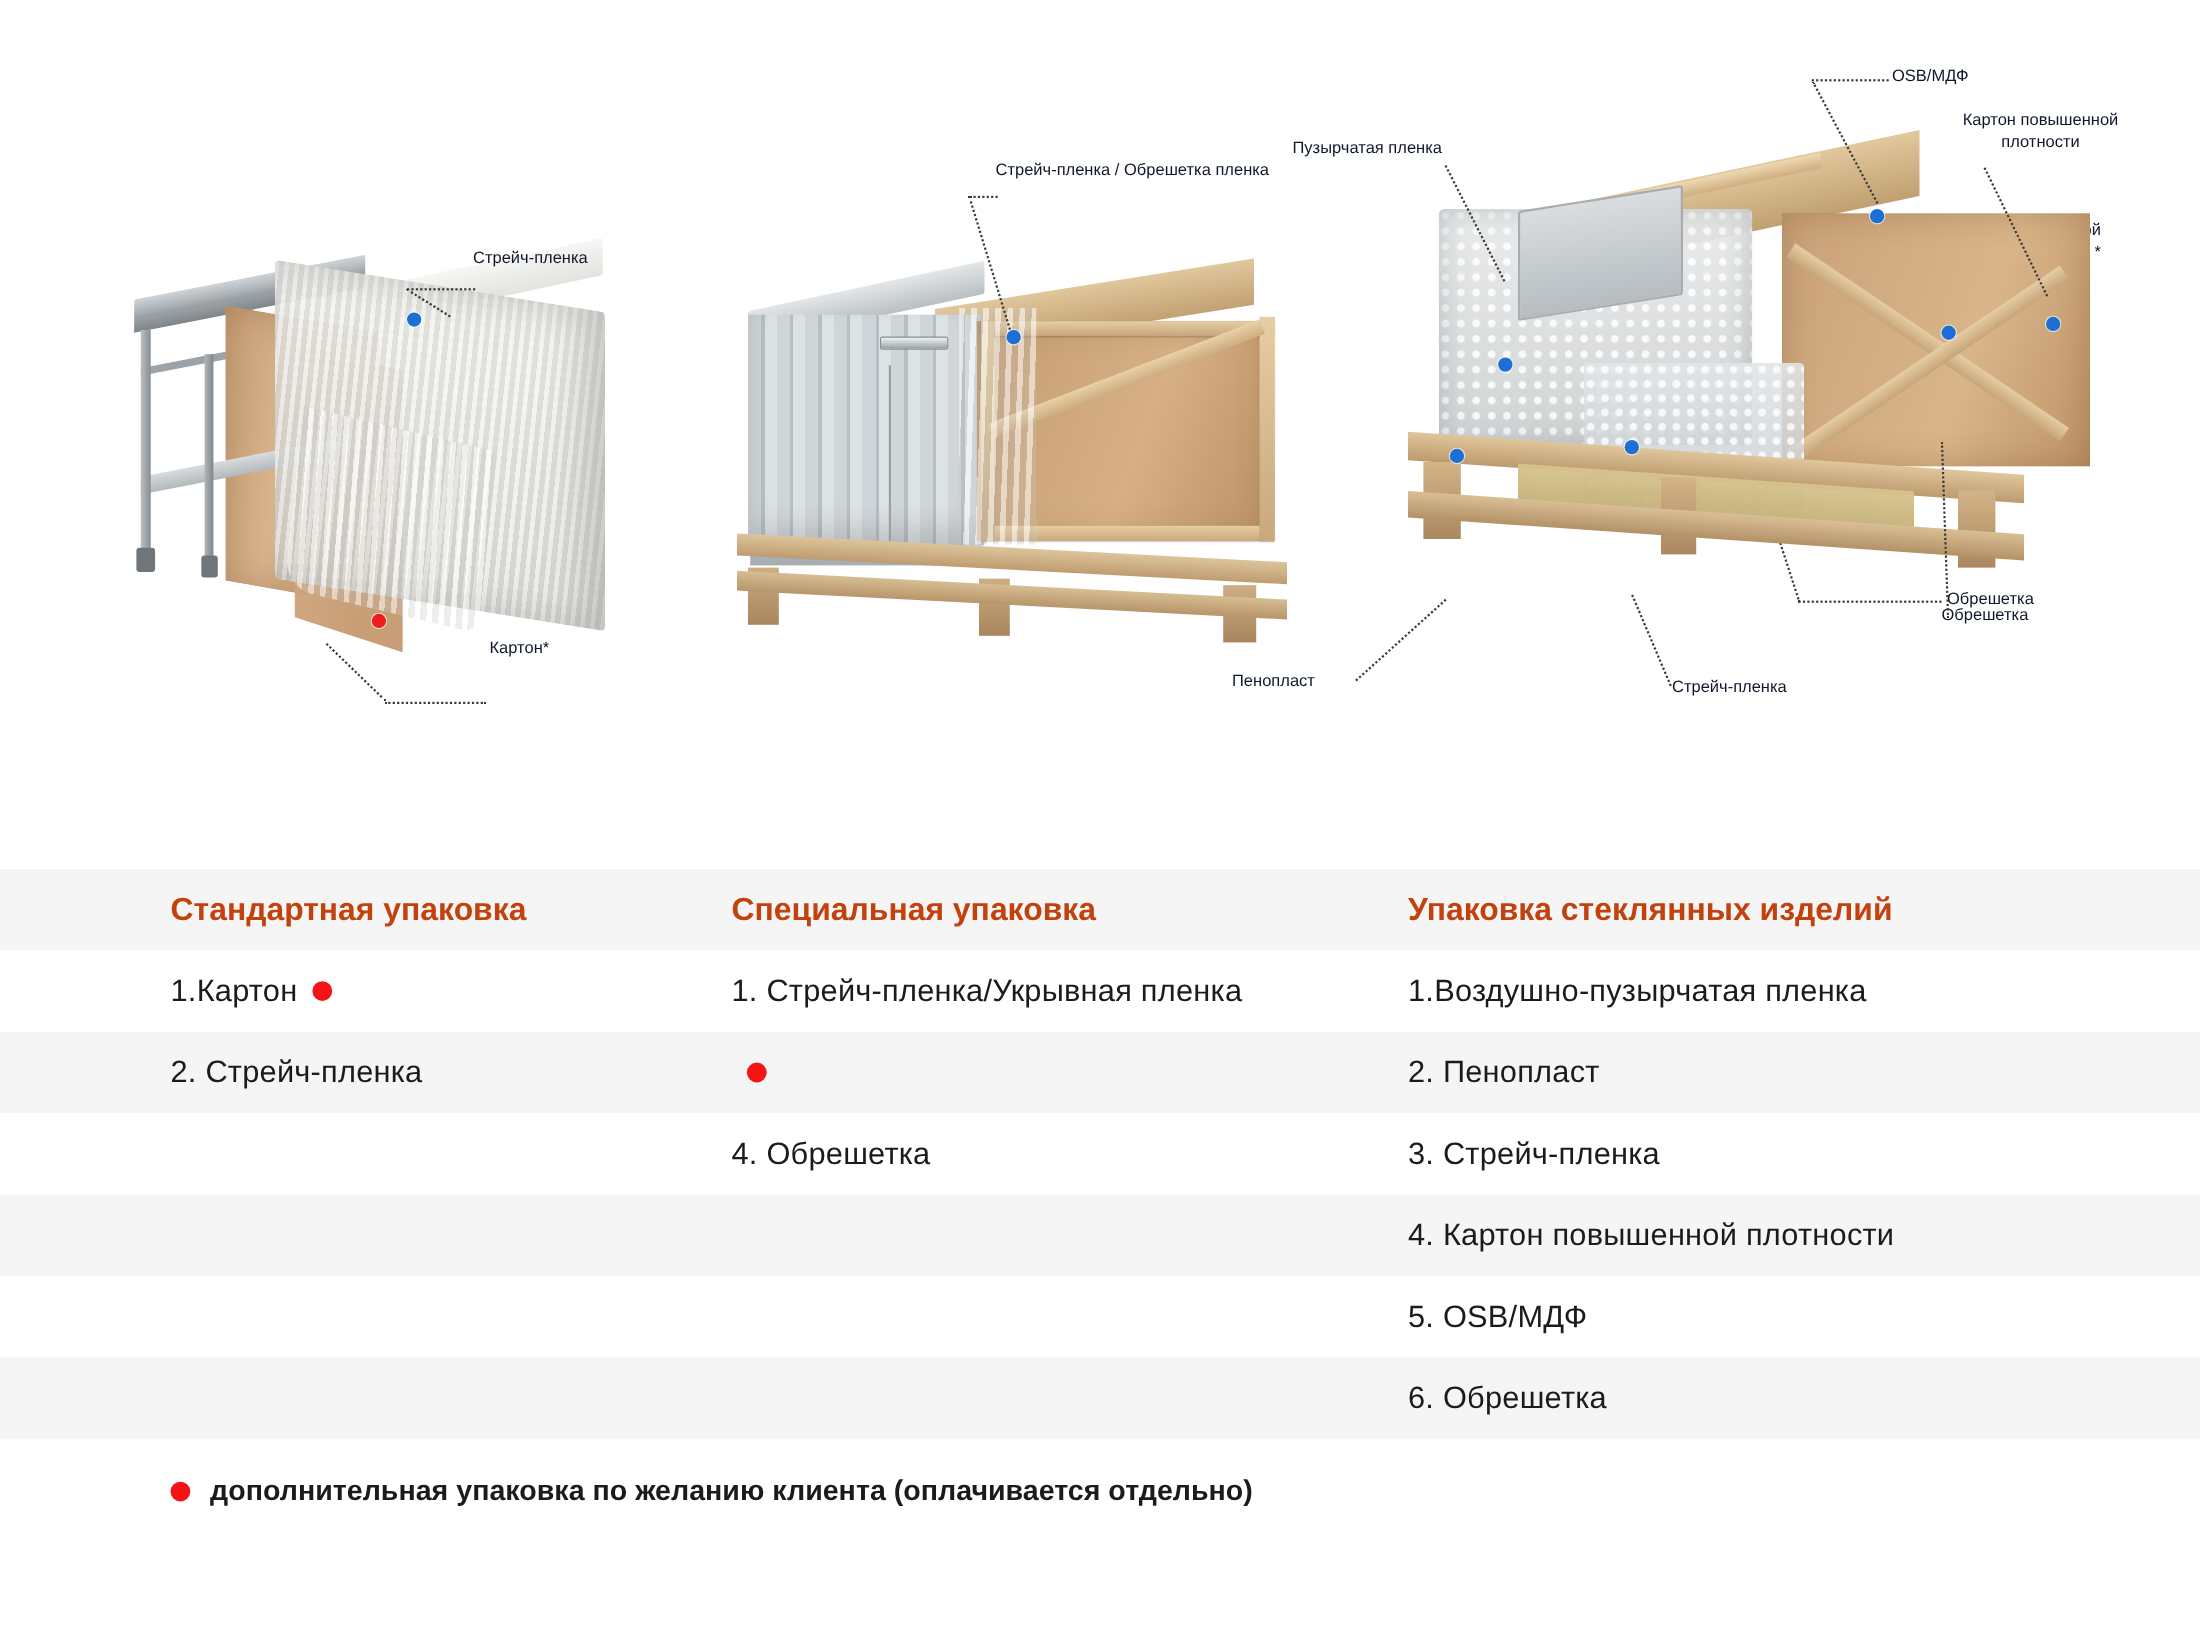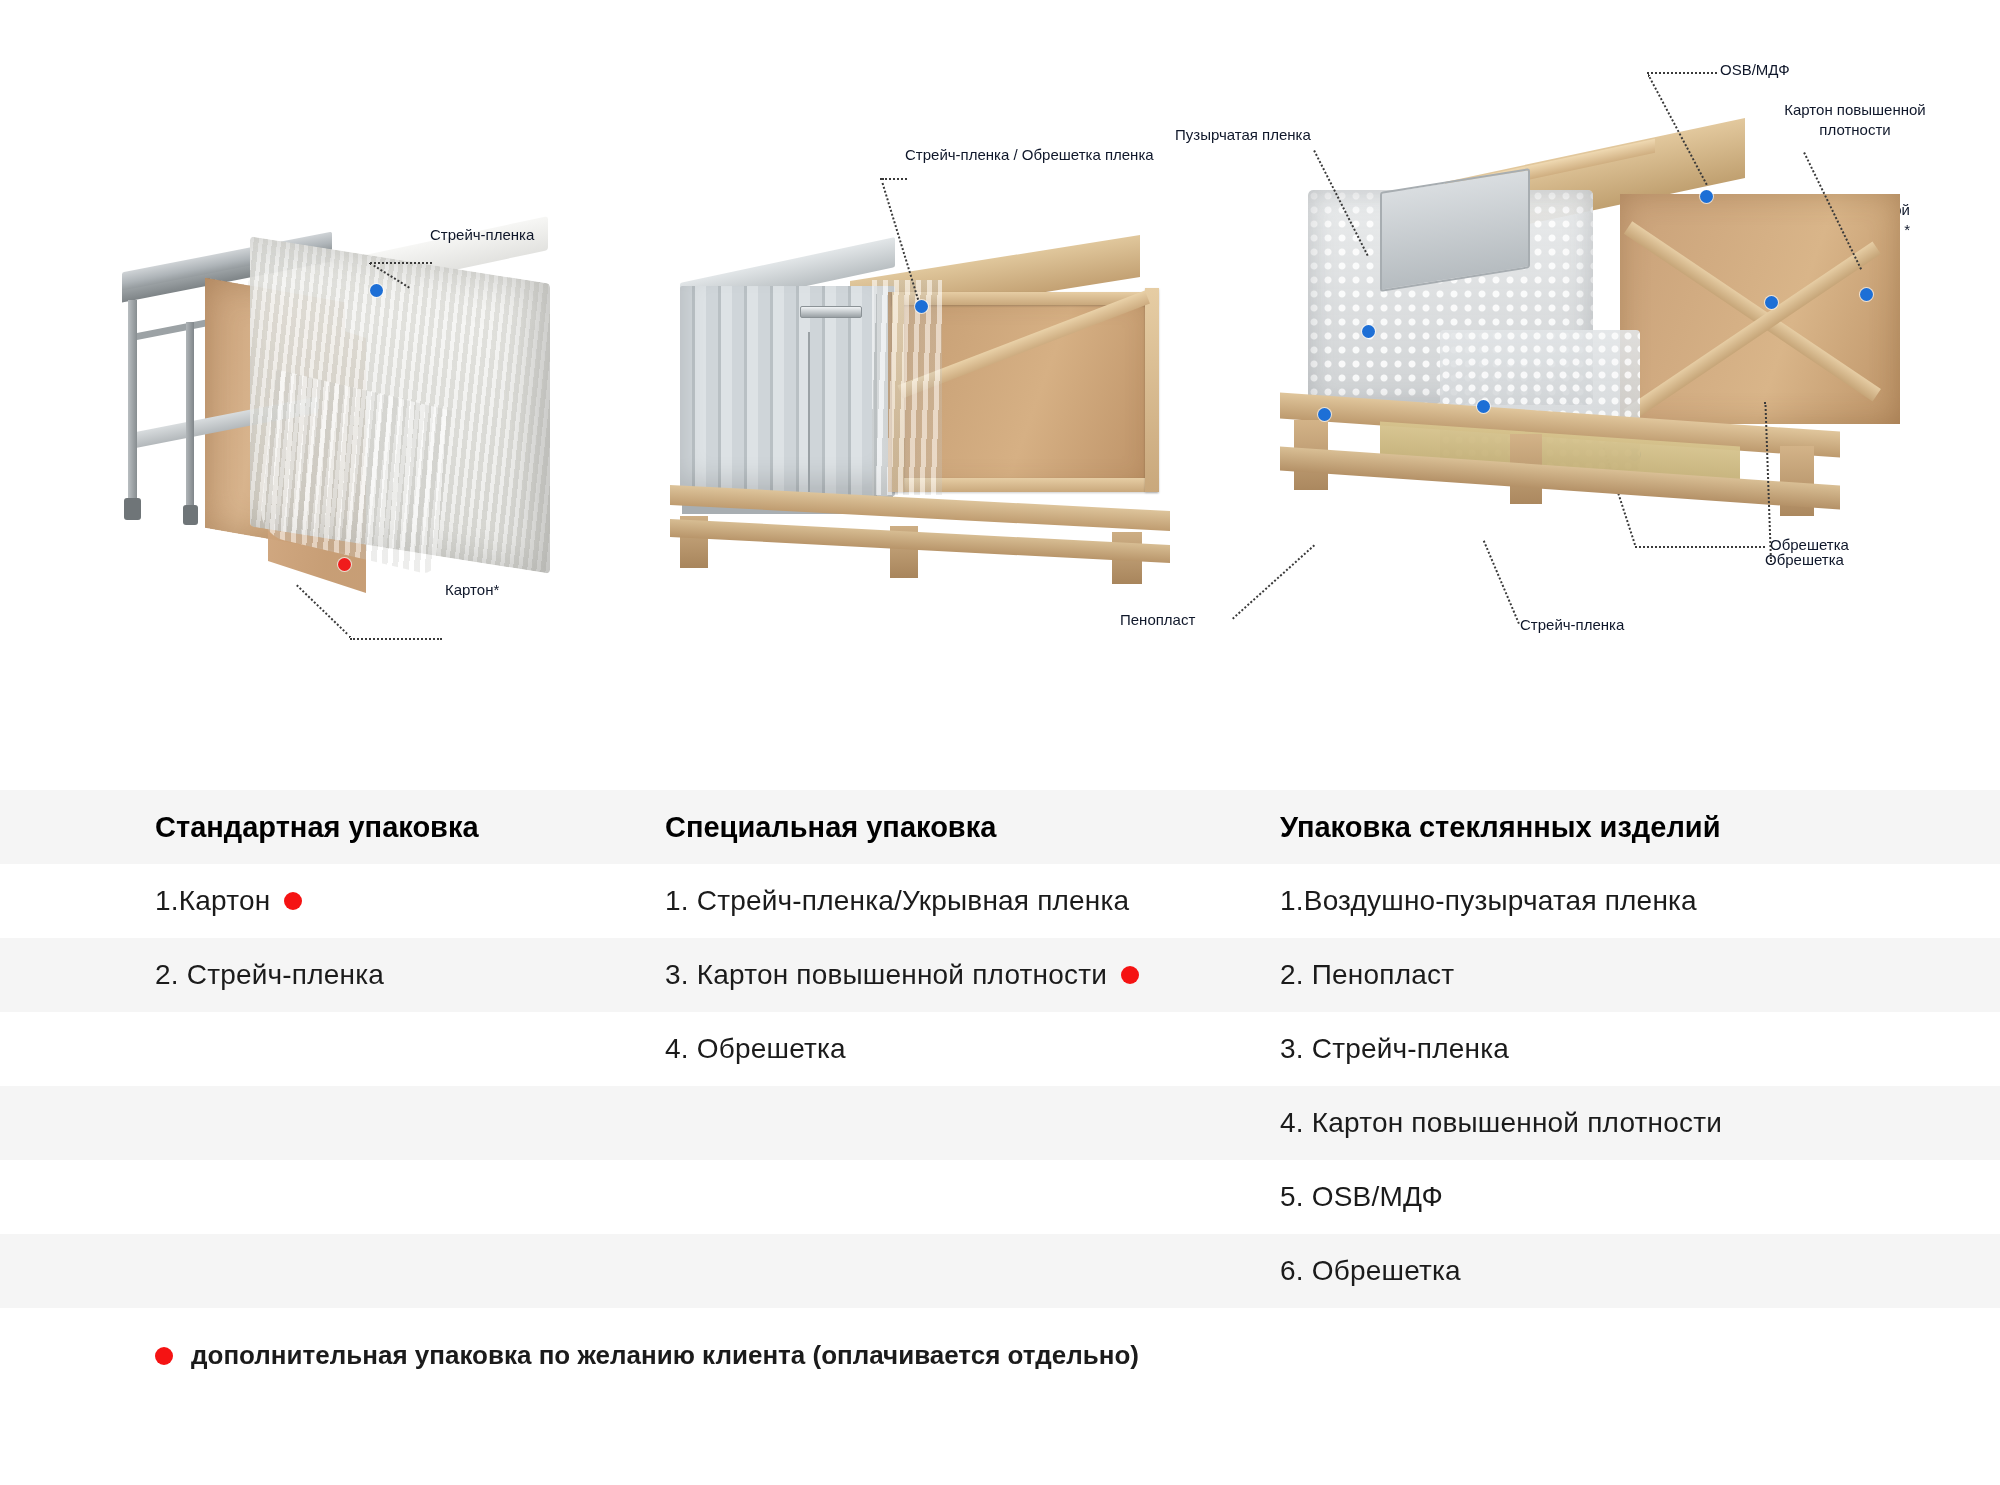--- a/index.html
+++ b/index.html
@@ -285,21 +285,21 @@
     position: absolute;
     top: 0;
   }
   .col-1 { left: 155px; width: 500px; }
   .col-2 { left: 665px; width: 690px; }
   .col-3 { left: 1280px; width: 620px; }
 
   .col-head {
     font-size: 29px;
     font-weight: bold;
-    color: #000000;
+    color: #c2410c;
     height: 74px;
     display: flex;
     align-items: center;
   }
   .col-item {
     font-size: 28px;
     color: #1b1b1b;
     height: 74px;
     display: flex;
     align-items: center;
@@ -470,21 +470,20 @@
           <span>2. Стрейч-пленка</span>
         </div>
       </div>
 
       <div class="col col-2">
         <div class="col-head">Специальная упаковка</div>
         <div class="col-item">
           <span>1. Стрейч-пленка/Укрывная пленка</span>
         </div>
         <div class="col-item">
-          <span>3. Картон повышенной плотности</span>
           <span class="bullet-red"></span>
         </div>
         <div class="col-item">
           <span>4. Обрешетка</span>
         </div>
       </div>
 
       <div class="col col-3">
         <div class="col-head">Упаковка стеклянных изделий</div>
         <div class="col-item">

